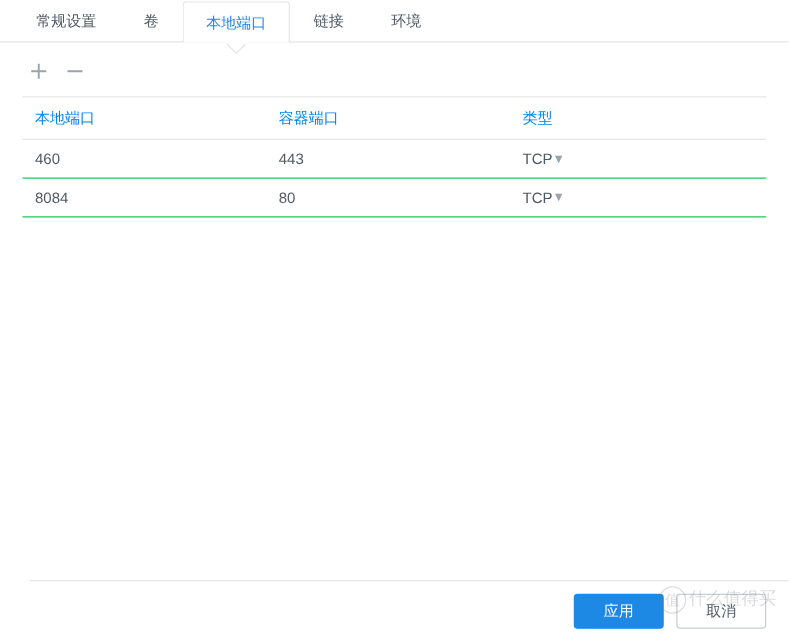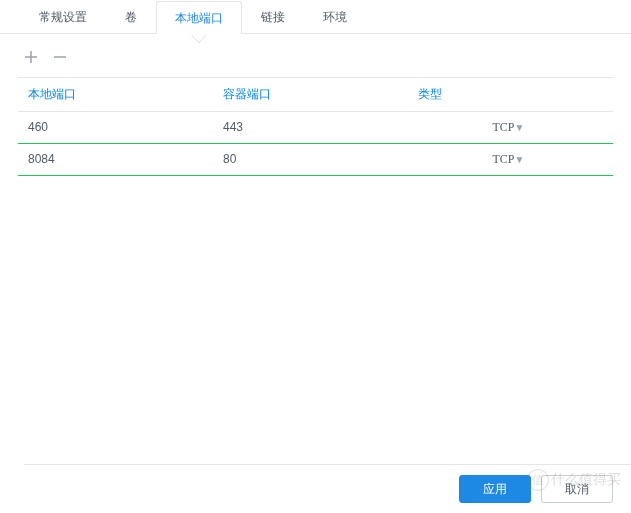--- a/index.html
+++ b/index.html
@@ -9,21 +9,21 @@
       background: #fff;
       color: #505a64;
       width: 631px;
       height: 513px;
       position: relative;
     }
     .tabs {
       display: flex;
       border-bottom: 1px solid #e6e6e6;
       height: 34px;
-      padding-left: 20px;
+      padding-left: 10px;
     }
     .tab {
       padding: 0 18px;
       line-height: 32px;
       border: 1px solid transparent;
       border-bottom: none;
       cursor: pointer;
       color: #505a64;
       position: relative;
     }
@@ -83,23 +83,22 @@
       display: flex;
       border-bottom: 1px solid #22c55e;
     }
     .td {
       padding: 8px 10px;
       color: #505a64;
     }
     .type-cell {
       display: flex;
       align-items: center;
-      justify-content: center;
+      justify-content: flex-start;
       padding-right: 14px;
-      font-family: Liberation Serif, serif;
     }
     .caret {
       color: #9aa3ab;
       font-size: 10px;
       cursor: pointer;
     }
     .footer {
       position: absolute;
       bottom: 0;
       left: 0;

